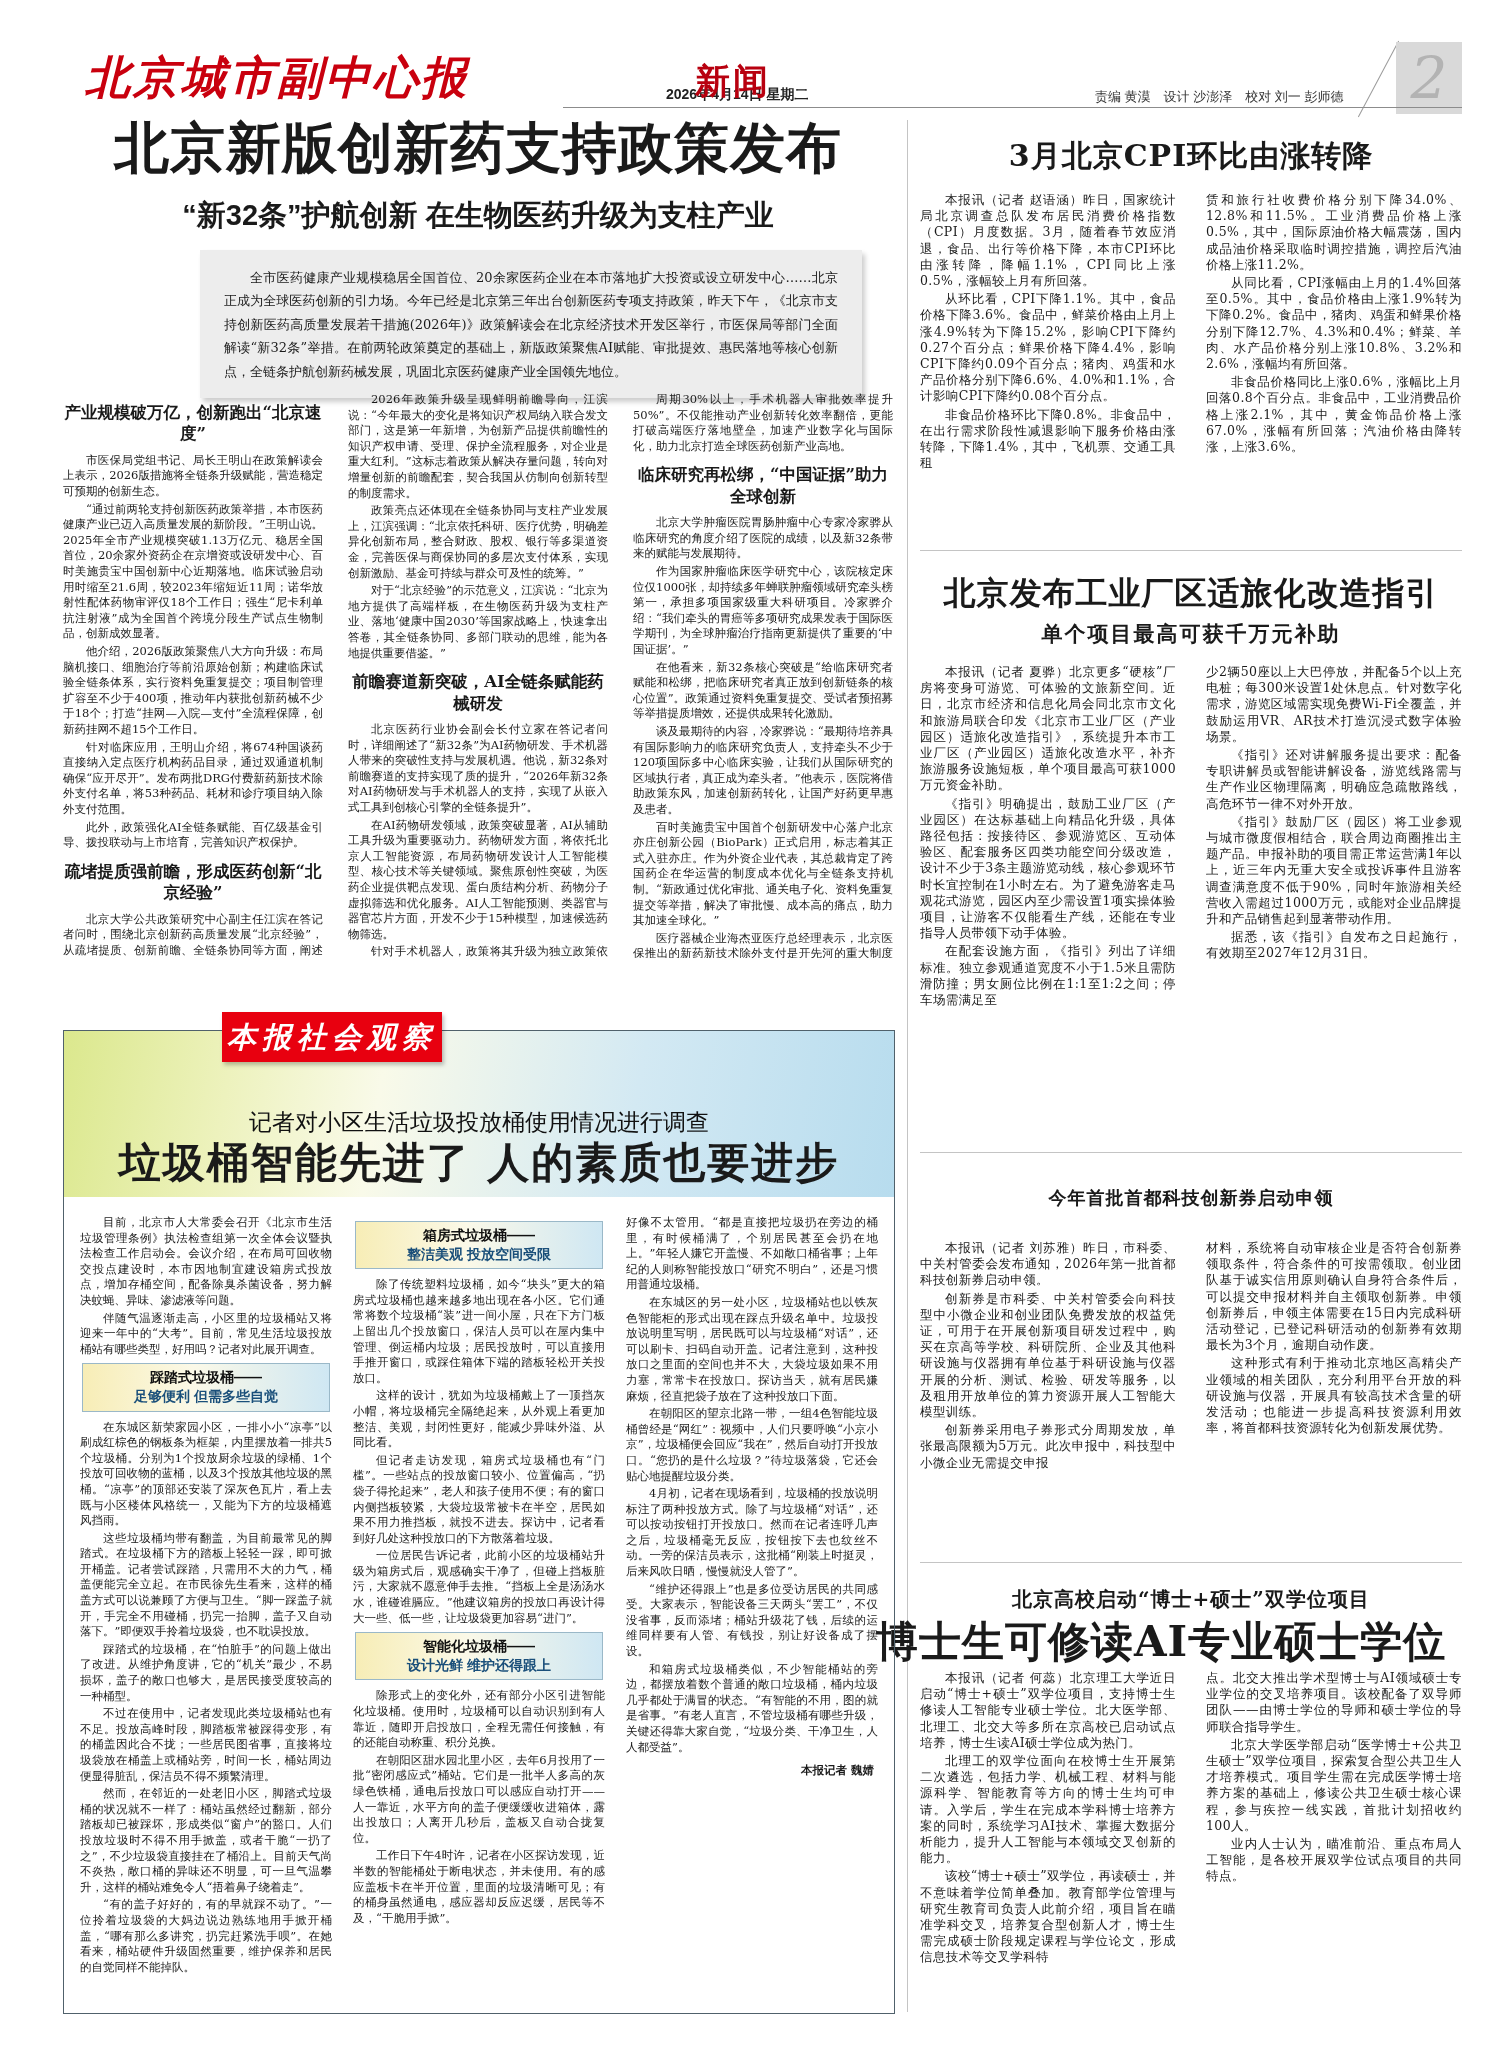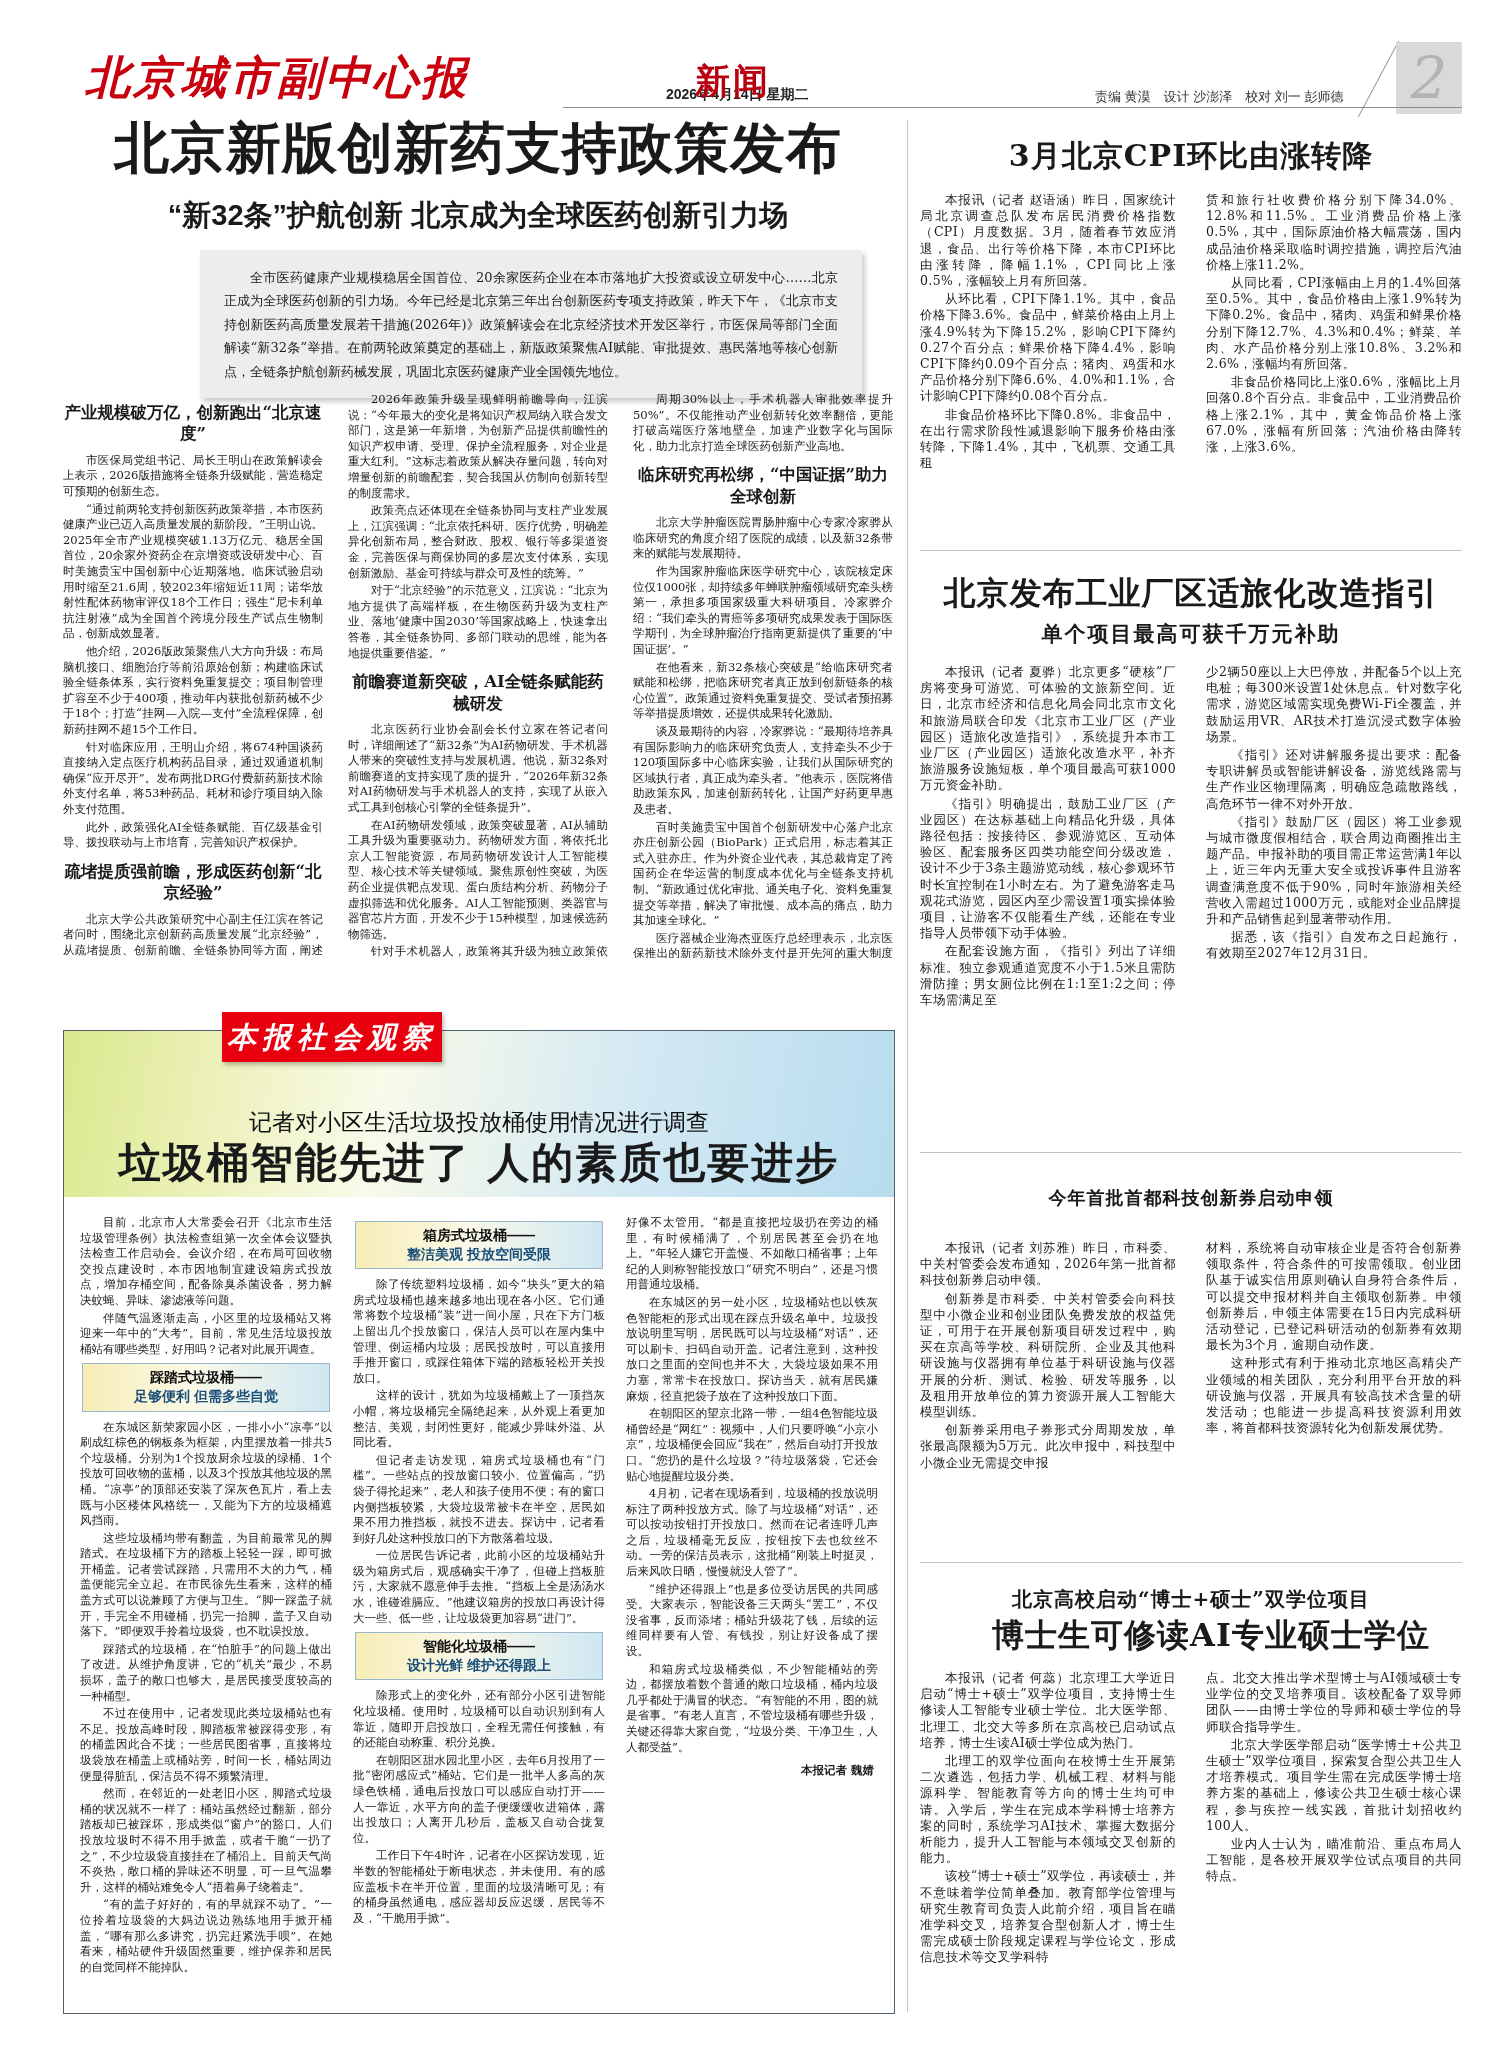--- a/index.html
+++ b/index.html
@@ -56,21 +56,21 @@
   <div class="abs editors" style="left:1095px;top:88px;">责编 黄漠　设计 沙澎泽　校对 刘一 彭师德</div>
   <div class="abs slash" style="left:1378px;top:36px;"></div>
   <div class="abs pagenum-box" style="left:1396px;top:42px;">
     <div class="pagenum">2</div>
   </div>
   <div class="abs rule" style="left:563px;top:107px;width:899px;"></div>
 
   <div class="abs vdivider" style="left:907px;top:120px;height:1892px;"></div>
 
   <div class="abs main-headline" style="left:63px;top:112px;width:830px;">北京新版创新药支持政策发布</div>
-  <div class="abs main-sub" style="left:63px;top:196px;width:830px;">“新32条”护航创新 北京成为全球医药创新引力场</div>
+  <div class="abs main-sub" style="left:63px;top:196px;width:830px;">“新32条”护航创新 在生物医药升级为支柱产业</div>
   <div class="abs introbox" style="left:200px;top:250px;width:614px;height:116px;overflow:hidden;">
     <div class="para">全市医药健康产业规模稳居全国首位、20余家医药企业在本市落地扩大投资或设立研发中心……北京正成为全球医药创新的引力场。今年已经是北京第三年出台创新医药专项支持政策，昨天下午，《北京市支持创新医药高质量发展若干措施(2026年)》政策解读会在北京经济技术开发区举行，市医保局等部门全面解读“新32条”举措。在前两轮政策奠定的基础上，新版政策聚焦AI赋能、审批提效、惠民落地等核心创新点，全链条护航创新药械发展，巩固北京医药健康产业全国领先地位。</div>
   </div>
   <div class="col body-main" style="left:63px;top:392px;width:260px;height:566px;">
       <div class="subhead">产业规模破万亿，创新跑出“北京速度”</div>
       <div class="para">市医保局党组书记、局长王明山在政策解读会上表示，2026版措施将全链条升级赋能，营造稳定可预期的创新生态。</div>
       <div class="para">“通过前两轮支持创新医药政策举措，本市医药健康产业已迈入高质量发展的新阶段。”王明山说。2025年全市产业规模突破1.13万亿元、稳居全国首位，20余家外资药企在京增资或设研发中心、百时美施贵宝中国创新中心近期落地。临床试验启动用时缩至21.6周，较2023年缩短近11周；诺华放射性配体药物审评仅18个工作日；强生“尼卡利单抗注射液”成为全国首个跨境分段生产试点生物制品，创新成效显著。</div>
       <div class="para">他介绍，2026版政策聚焦八大方向升级：布局脑机接口、细胞治疗等前沿原始创新；构建临床试验全链条体系，实行资料免重复提交；项目制管理扩容至不少于400项，推动年内获批创新药械不少于18个；打造“挂网—入院—支付”全流程保障，创新药挂网不超15个工作日。</div>
       <div class="para">针对临床应用，王明山介绍，将674种国谈药直接纳入定点医疗机构药品目录，通过双通道机制确保“应开尽开”。发布两批DRG付费新药新技术除外支付名单，将53种药品、耗材和诊疗项目纳入除外支付范围。</div>
       <div class="para">此外，政策强化AI全链条赋能、百亿级基金引导、拨投联动与上市培育，完善知识产权保护。</div>
@@ -131,21 +131,21 @@
       <div class="para">创新券是市科委、中关村管委会向科技型中小微企业和创业团队免费发放的权益凭证，可用于在开展创新项目研发过程中，购买在京高等学校、科研院所、企业及其他科研设施与仪器拥有单位基于科研设施与仪器开展的分析、测试、检验、研发等服务，以及租用开放单位的算力资源开展人工智能大模型训练。</div>
       <div class="para">创新券采用电子券形式分周期发放，单张最高限额为5万元。此次申报中，科技型中小微企业无需提交申报</div>
     </div>
   <div class="col body-side" style="left:1206px;top:1240px;width:256px;height:306px;">
       <div class="para" style="text-indent: 0px;">材料，系统将自动审核企业是否符合创新券领取条件，符合条件的可按需领取。创业团队基于诚实信用原则确认自身符合条件后，可以提交申报材料并自主领取创新券。申领创新券后，申领主体需要在15日内完成科研活动登记，已登记科研活动的创新券有效期最长为3个月，逾期自动作废。</div>
       <div class="para">这种形式有利于推动北京地区高精尖产业领域的相关团队，充分利用平台开放的科研设施与仪器，开展具有较高技术含量的研发活动；也能进一步提高科技资源利用效率，将首都科技资源转化为创新发展优势。</div>
     </div>
   <div class="abs hsep" style="left:920px;top:1562px;width:542px;"></div>
 
   <div class="abs side-kicker" style="left:920px;top:1586px;width:542px;">北京高校启动“博士+硕士”双学位项目</div>
-  <div class="abs side-headline" style="left:940px;top:1614px;width:542px;font-size:32px;">博士生可修读AI专业硕士学位</div>
+  <div class="abs side-headline" style="left:876px;top:1614px;width:542px;font-size:42px;">博士生可修读AI专业硕士学位</div>
   <div class="col body-side" style="left:920px;top:1670px;width:256px;height:338px;">
       <div class="para">本报讯（记者 何蕊）北京理工大学近日启动“博士+硕士”双学位项目，支持博士生修读人工智能专业硕士学位。北大医学部、北理工、北交大等多所在京高校已启动试点培养，博士生读AI硕士学位成为热门。</div>
       <div class="para">北理工的双学位面向在校博士生开展第二次遴选，包括力学、机械工程、材料与能源科学、智能教育等方向的博士生均可申请。入学后，学生在完成本学科博士培养方案的同时，系统学习AI技术、掌握大数据分析能力，提升人工智能与本领域交叉创新的能力。</div>
       <div class="para">该校“博士+硕士”双学位，再读硕士，并不意味着学位简单叠加。教育部学位管理与研究生教育司负责人此前介绍，项目旨在瞄准学科交叉，培养复合型创新人才，博士生需完成硕士阶段规定课程与学位论文，形成信息技术等交叉学科特</div>
     </div>
   <div class="col body-side" style="left:1206px;top:1670px;width:256px;height:338px;">
       <div class="para" style="text-indent: 0px;">点。北交大推出学术型博士与AI领域硕士专业学位的交叉培养项目。该校配备了双导师团队——由博士学位的导师和硕士学位的导师联合指导学生。</div>
       <div class="para">北京大学医学部启动“医学博士+公共卫生硕士”双学位项目，探索复合型公共卫生人才培养模式。项目学生需在完成医学博士培养方案的基础上，修读公共卫生硕士核心课程，参与疾控一线实践，首批计划招收约100人。</div>
       <div class="para">业内人士认为，瞄准前沿、重点布局人工智能，是各校开展双学位试点项目的共同特点。</div>
     </div>

